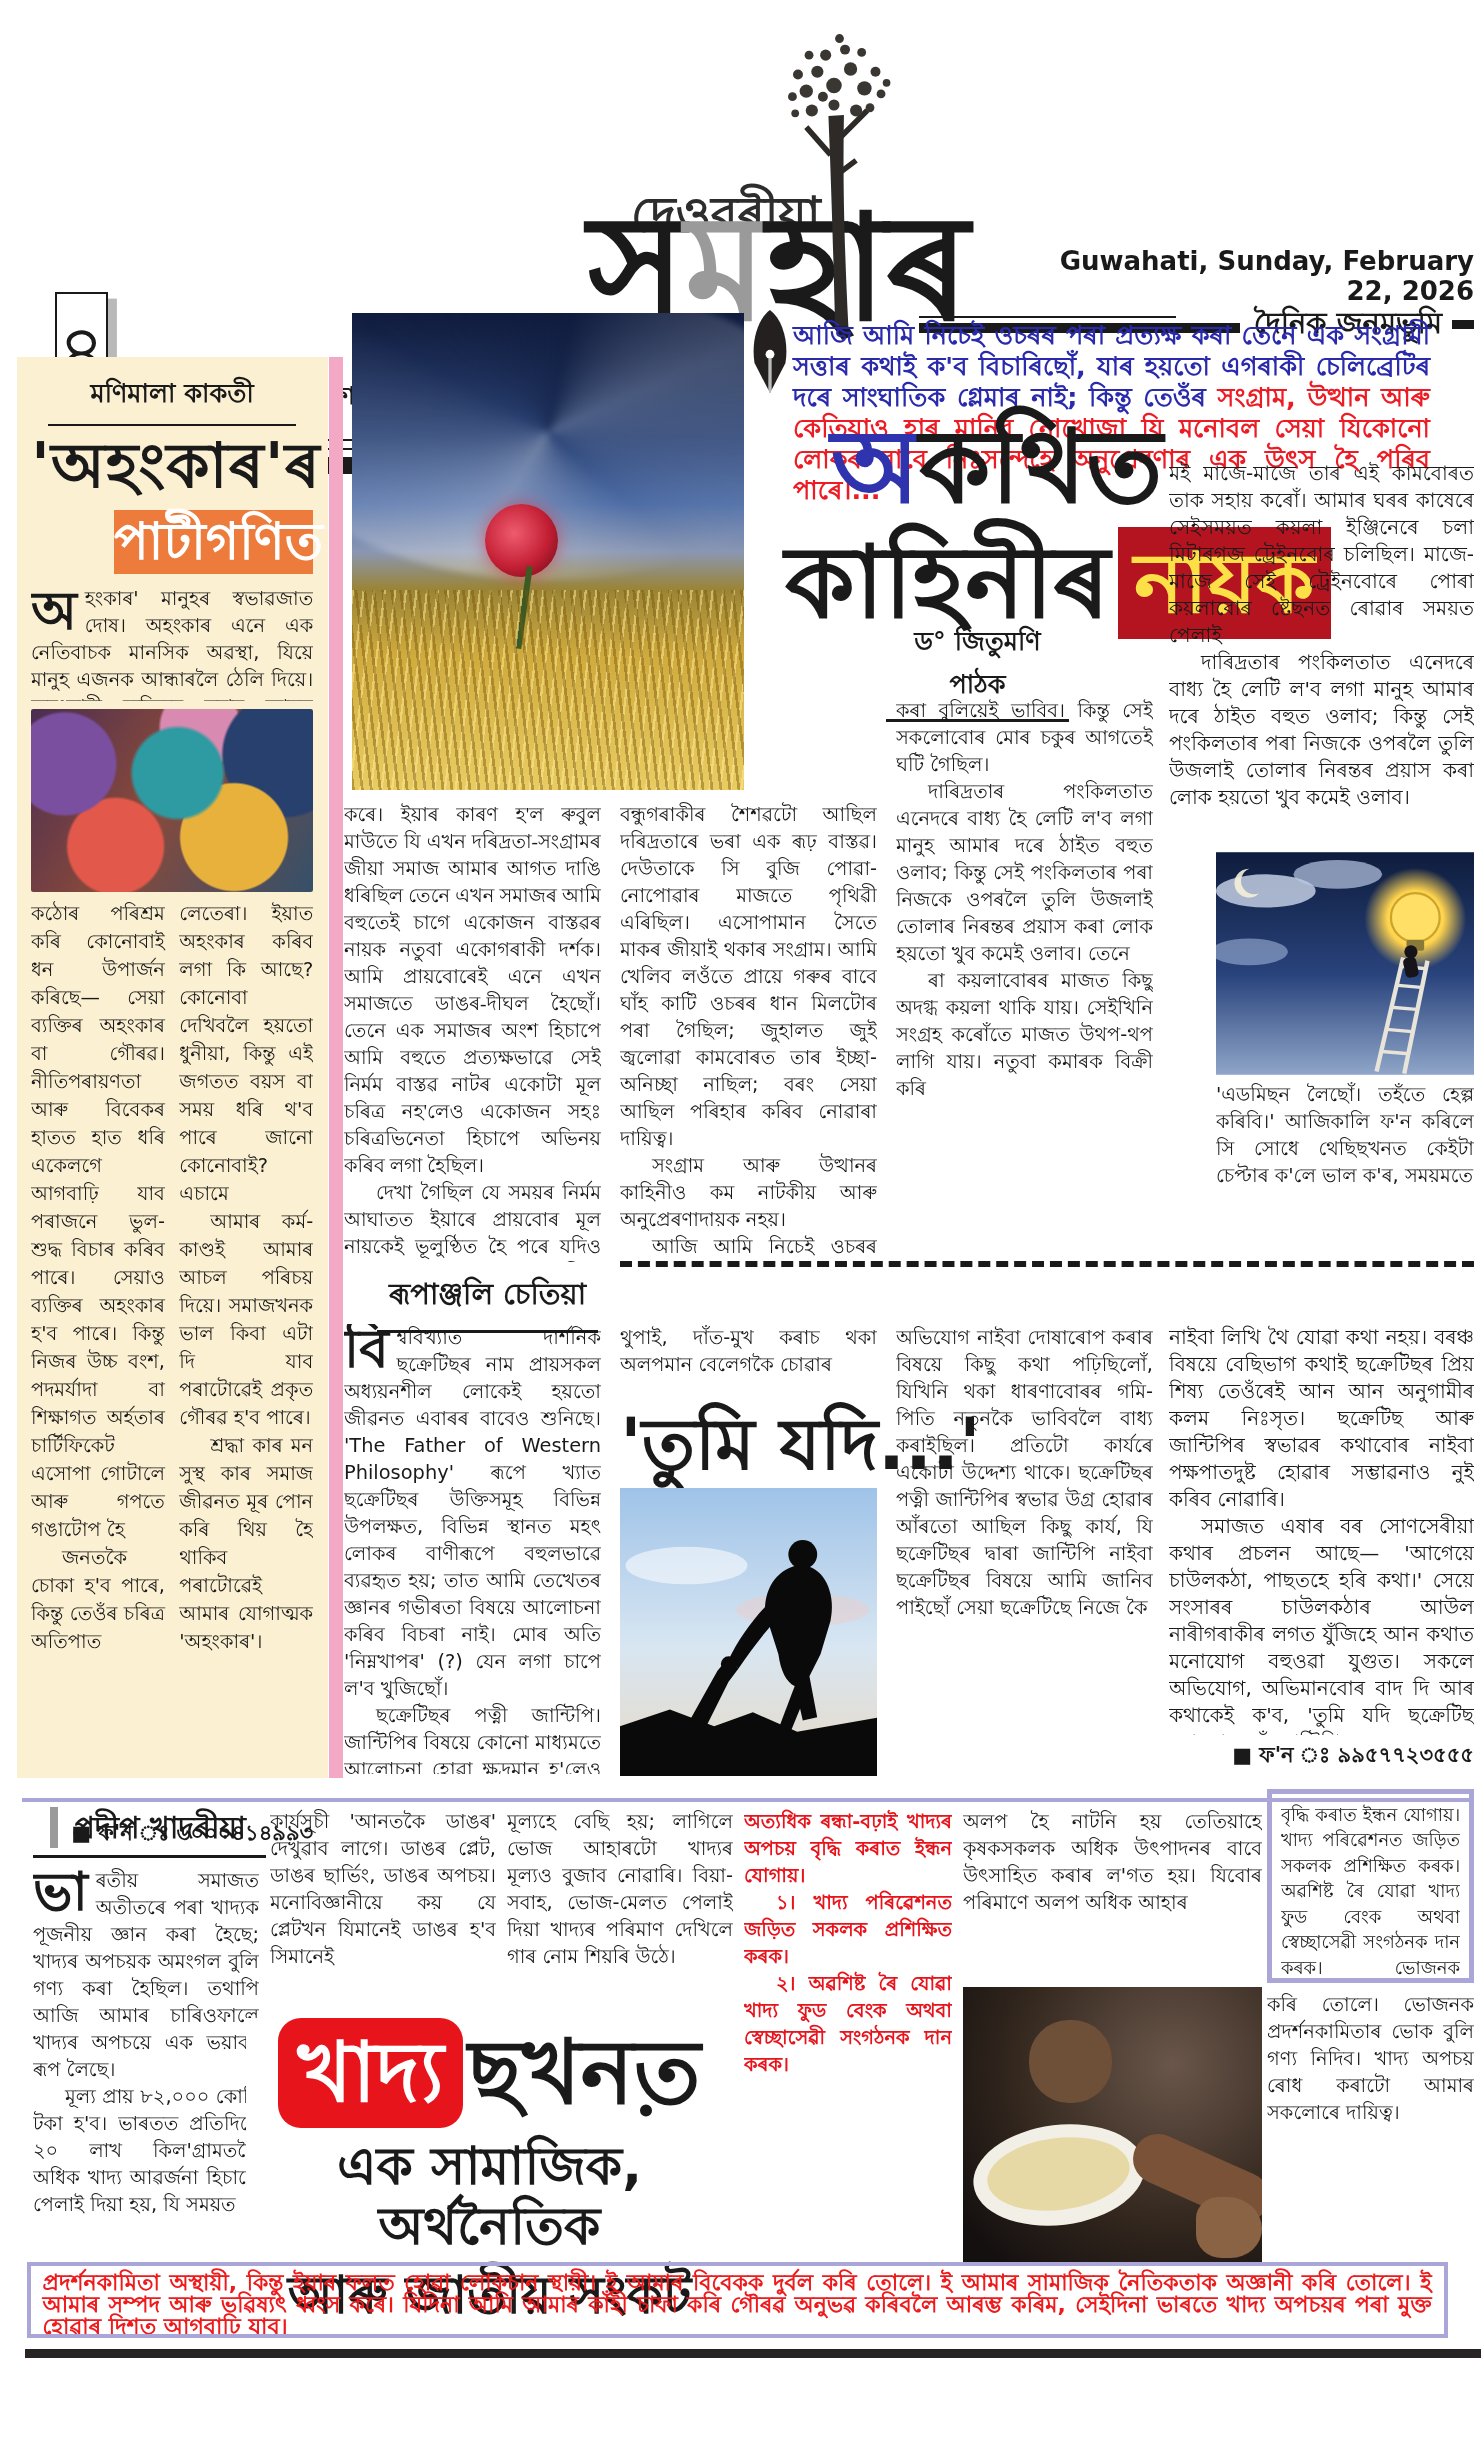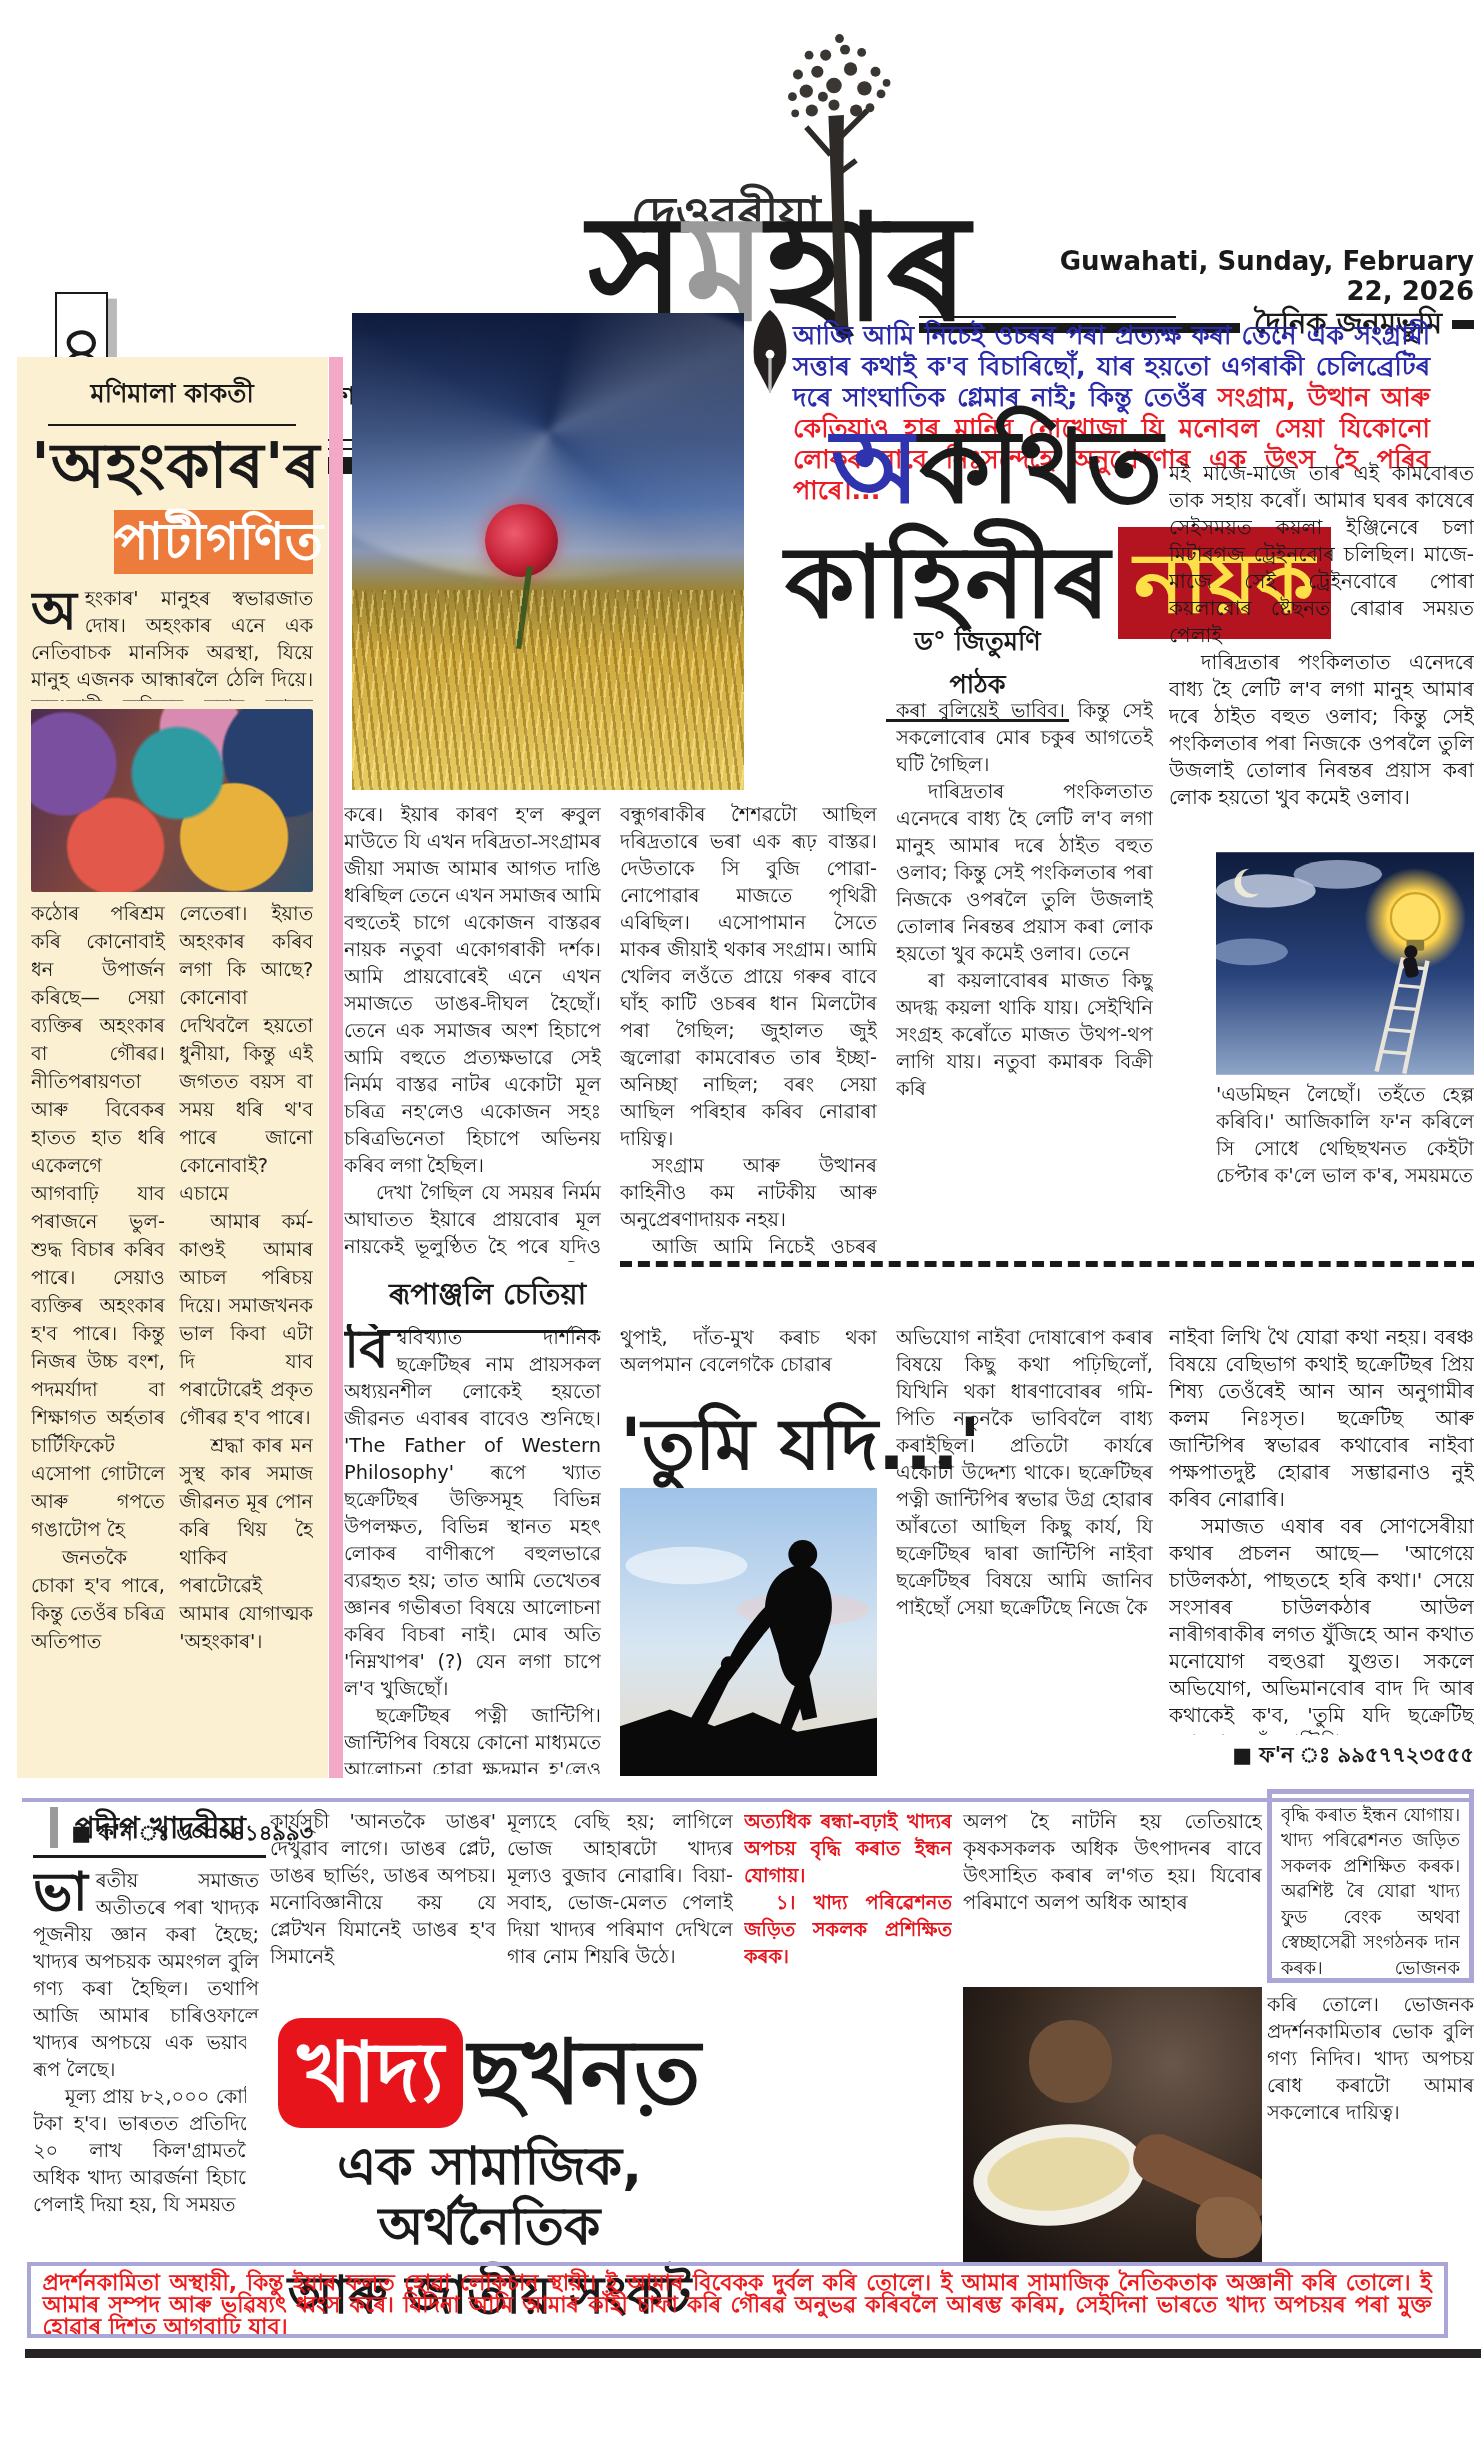--- a/index.html
+++ b/index.html
@@ -301,20 +301,21 @@
 <div class="abs colbox jtext d1"><span class="dropcap">ভা</span><span><p>ৰতীয় সমাজত অতীতৰে পৰা খাদ্যক পূজনীয় জ্ঞান কৰা হৈছে; খাদ্যৰ অপচয়ক অমংগল বুলি গণ্য কৰা হৈছিল। তথাপি আজি আমাৰ চাৰিওফালে খাদ্যৰ অপচয়ে এক ভয়াবহ ৰূপ লৈছে।</p><p>মূল্য প্ৰায় ৮২,০০০ কোটি টকা হ'ব। ভাৰতত প্ৰতিদিনে ২০ লাখ কিল'গ্ৰামতকৈ অধিক খাদ্য আৱৰ্জনা হিচাপে পেলাই দিয়া হয়, যি সময়ত</p></span></div>
 <div class="abs colbox jtext d2">
     <p>কাৰ্যসূচী 'আনতকৈ ডাঙৰ' দেখুৱাব লাগে। ডাঙৰ প্লেট, ডাঙৰ ছাৰ্ভিং, ডাঙৰ অপচয়। মনোবিজ্ঞানীয়ে কয় যে প্লেটখন যিমানেই ডাঙৰ হ'ব সিমানেই</p>
   </div>
 <div class="abs colbox jtext d3">
     <p>মূল্যহে বেছি হয়; লাগিলে ভোজ আহাৰটো খাদ্যৰ মূল্যও বুজাব নোৱাৰি। বিয়া-সবাহ, ভোজ-মেলত পেলাই দিয়া খাদ্যৰ পৰিমাণ দেখিলে গাৰ নোম শিয়ৰি উঠে।</p>
   </div>
 <div class="abs colbox jtext d4 rednum">
     <p>অত্যধিক ৰন্ধা-বঢ়াই খাদ্যৰ অপচয় বৃদ্ধি কৰাত ইন্ধন যোগায়।</p>
     <p>১। খাদ্য পৰিৱেশনত জড়িত সকলক প্ৰশিক্ষিত কৰক।</p>
+    <p>২। অৱশিষ্ট ৰৈ যোৱা খাদ্য ফুড বেংক অথবা স্বেচ্ছাসেৱী সংগঠনক দান কৰক।</p>
   </div>
 <div class="abs colbox jtext d5">
     <p>অলপ হৈ নাটনি হয় তেতিয়াহে কৃষকসকলক অধিক উৎপাদনৰ বাবে উৎসাহিত কৰাৰ ল'গত হয়। যিবোৰ পৰিমাণে অলপ অধিক আহাৰ</p>
   </div>
 
 <div class="abs fw-head">
   <div class="row">
     <span class="fw-kh">খাদ্য</span>
     <span class="fw-ap">ছখনত়</span>
   </div>

